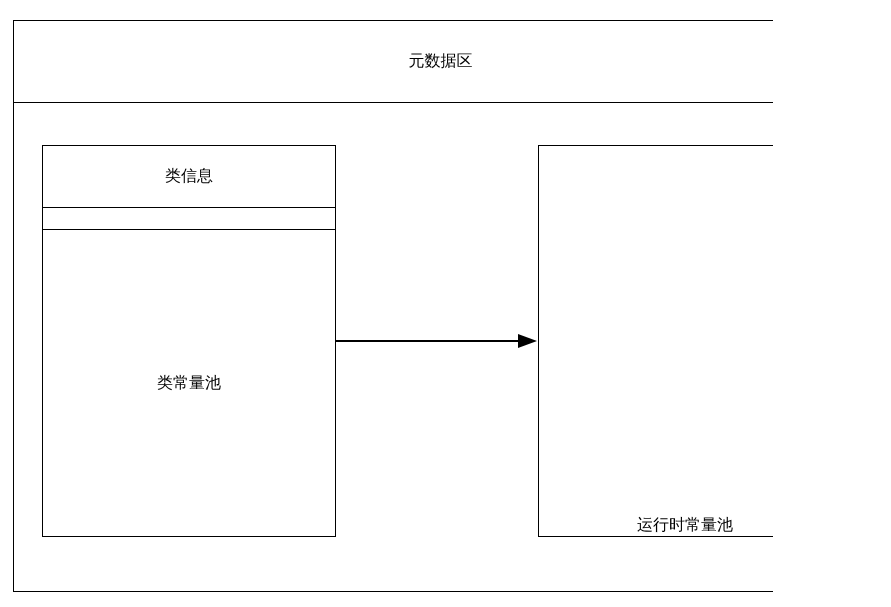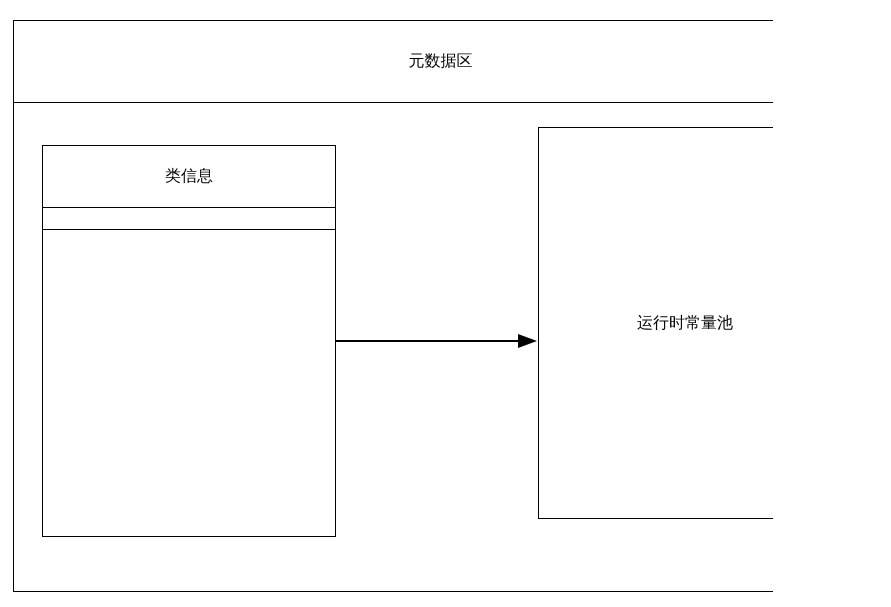--- a/index.html
+++ b/index.html
@@ -71,25 +71,25 @@
   .left-box-body {
     flex: 1;
     display: flex;
     align-items: center;
     justify-content: center;
     font-size: 16px;
   }
   
   .right-box {
     left: 538px;
-    top: 127px;
+    top: 145px;
     width: 294px;
     height: 392px;
     display: flex;
-    align-items: center;
+    align-items: flex-end;
     justify-content: center;
     font-size: 16px;
   }
   
   .arrow-line {
     position: absolute;
     left: 336px;
     top: 340px;
     width: 184px;
     height: 2px;
@@ -116,20 +116,23 @@
       <span>元数据区</span>
     </div>
     <div class="outer-body"></div>
   </div>
 
   <div class="box left-box">
     <div class="left-box-header">
       <span>类信息</span>
     </div>
     <div class="left-box-spacer"></div>
+    <div class="left-box-body">
+      <span>类常量池</span>
+    </div>
   </div>
 
   <div class="arrow-line"></div>
   <div class="arrow-head"></div>
 
   <div class="box right-box">
     <span>运行时常量池</span>
   </div>
 
 </div>

